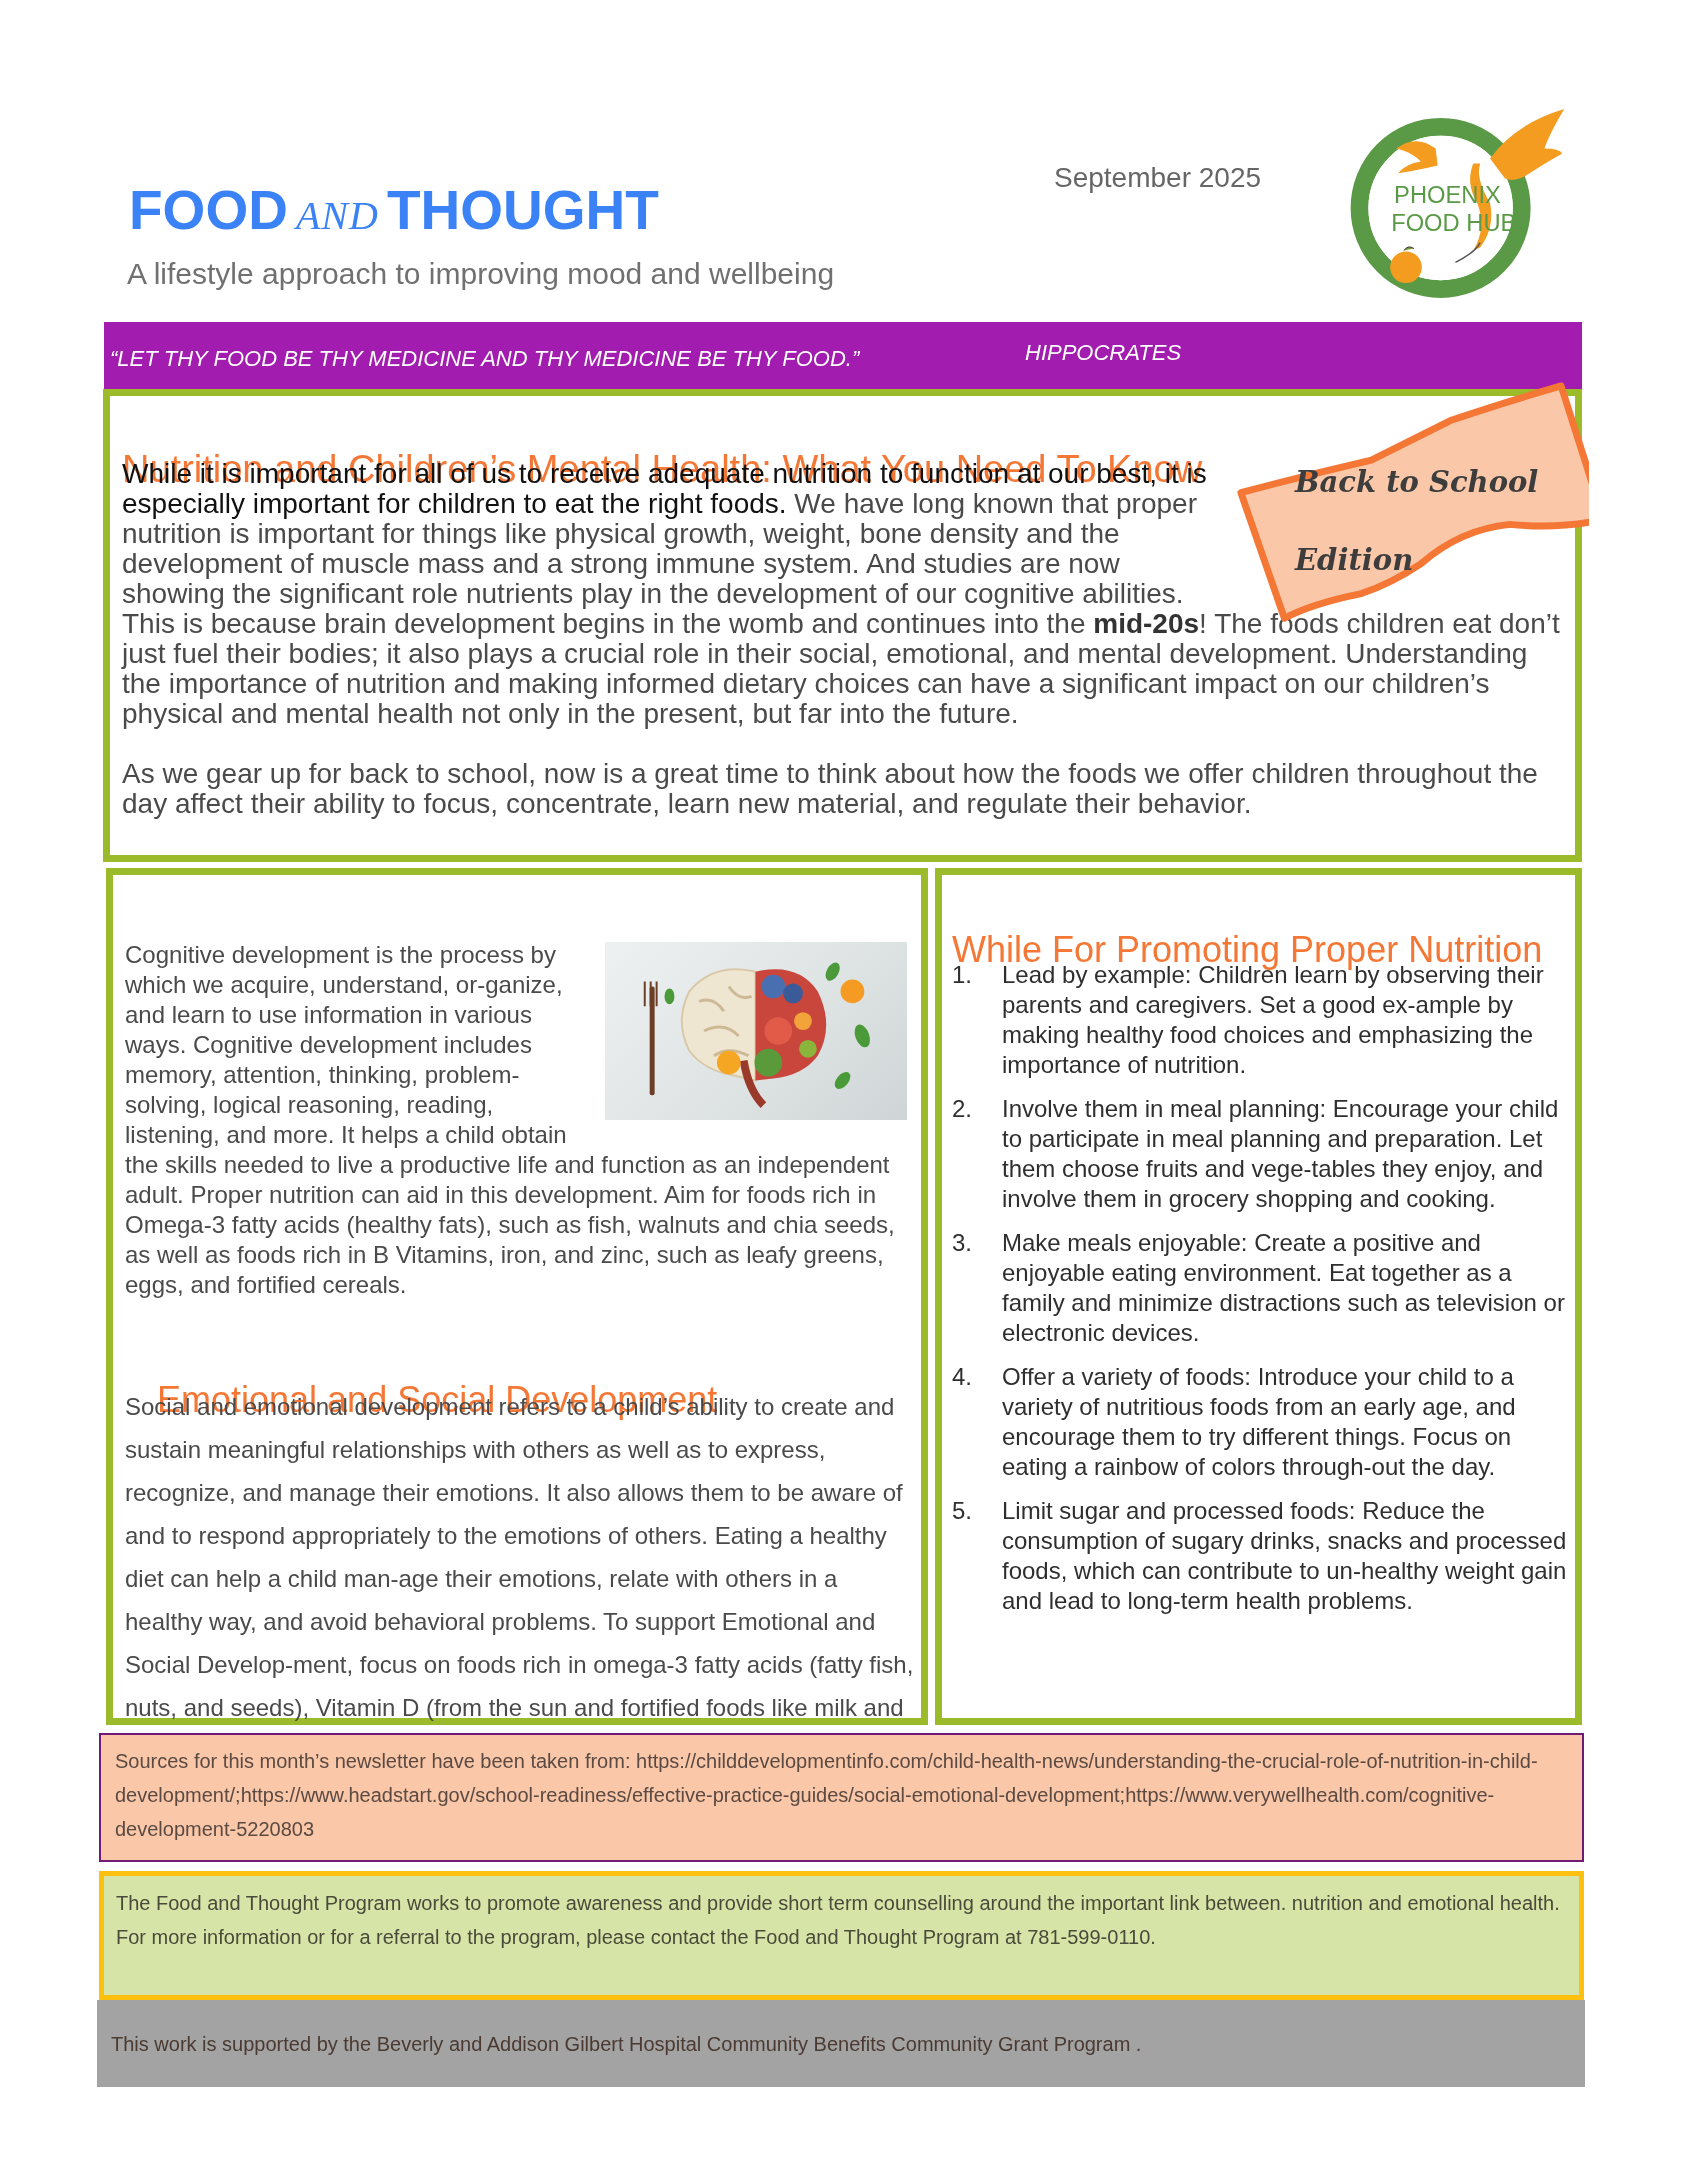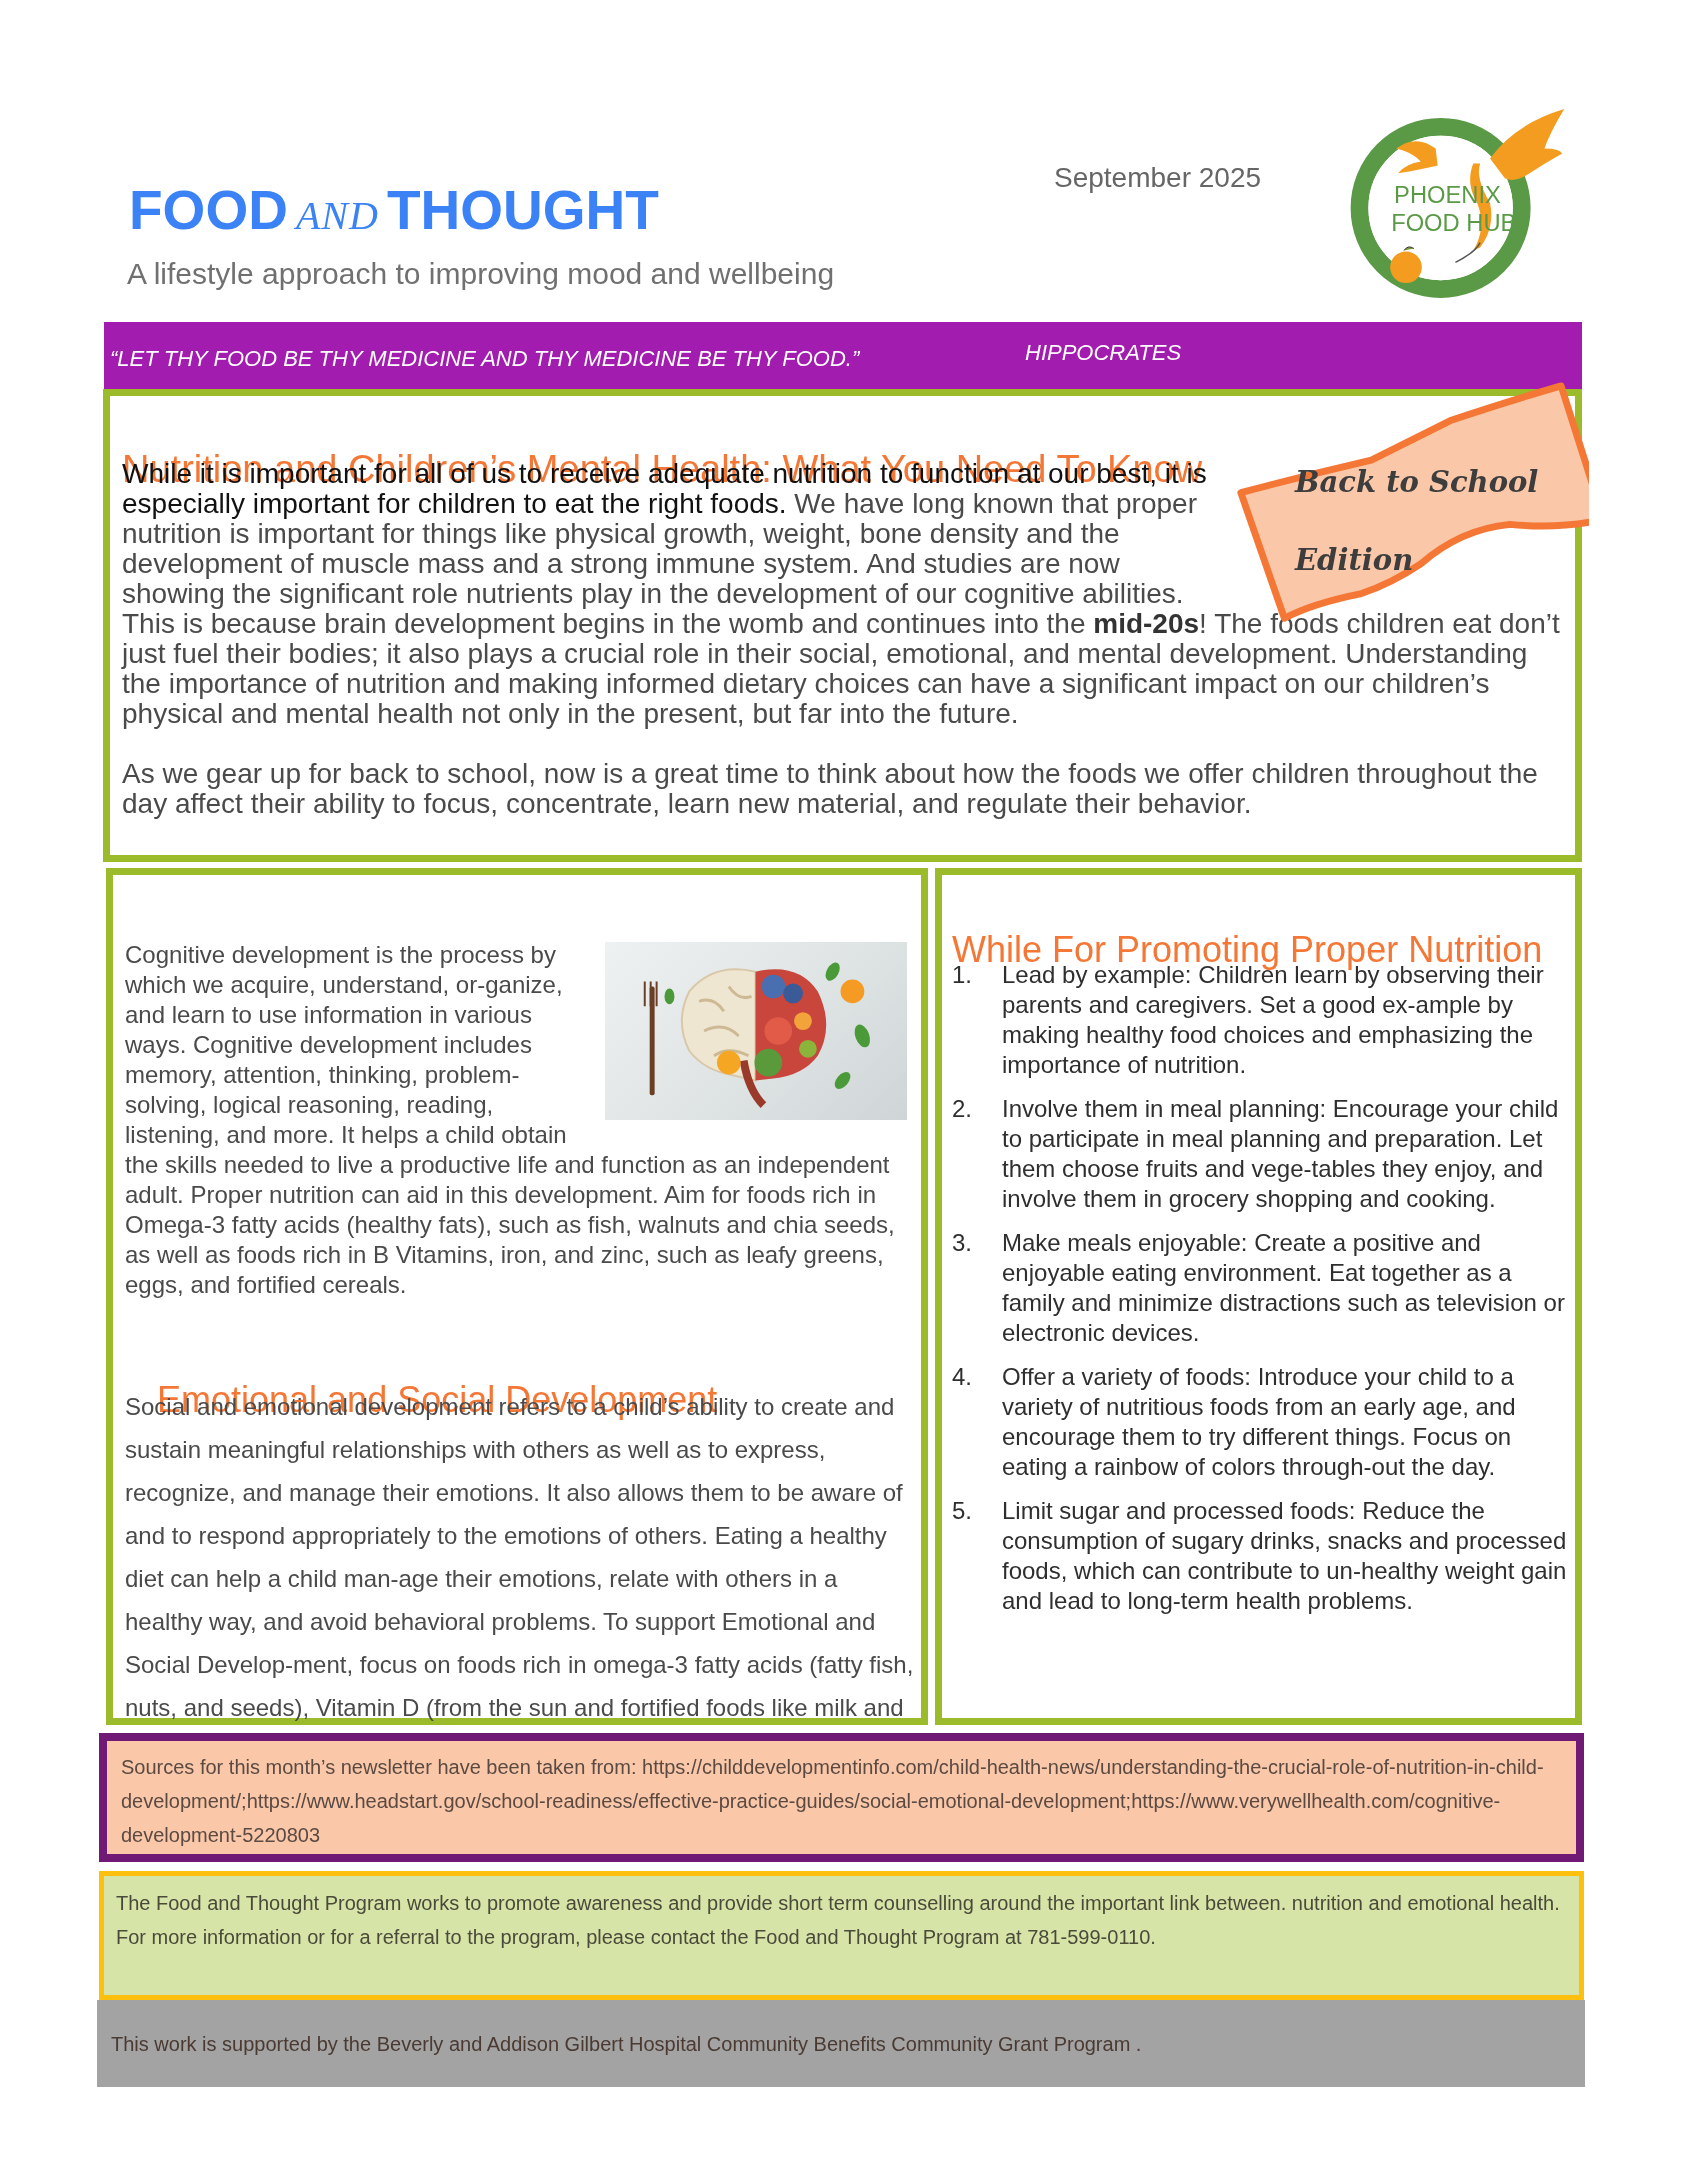--- a/index.html
+++ b/index.html
@@ -78,21 +78,21 @@
   .tips-heading { position: absolute; left: 10px; top: 10px; font-size: 36px; }
   .tips-list { position: absolute; left: 10px; top: 85px; width: 624px; list-style: none; }
   .tips-list li {
     position: relative; padding-left: 50px; font-size: 24px; line-height: 30px;
     color: #2f2f2f; margin-bottom: 14px;
   }
   .tips-list li .num { position: absolute; left: 0; top: 0; }
 
   .sources-box {
     position: absolute; left: 99px; top: 1733px; width: 1485px; height: 129px;
-    background: #fac7a9; border: 8px solid #701a75; padding: 9px 14px;
+    background: #fac7a9; border: 2px solid #701a75; padding: 9px 14px;
     font-size: 20px; line-height: 34px; color: #5a4a42;
   }
   .program-box {
     position: absolute; left: 99px; top: 1871px; width: 1485px; height: 129px;
     background: #d7e4a8; border: 5px solid #fdc00f; padding: 10px 12px;
     font-size: 20px; line-height: 34px; color: #4a4a3a;
   }
   .support-bar {
     position: absolute; left: 97px; top: 2000px; width: 1488px; height: 87px;
     background: #a3a3a3; padding: 33px 14px; font-size: 20px; color: #4a3a32;

